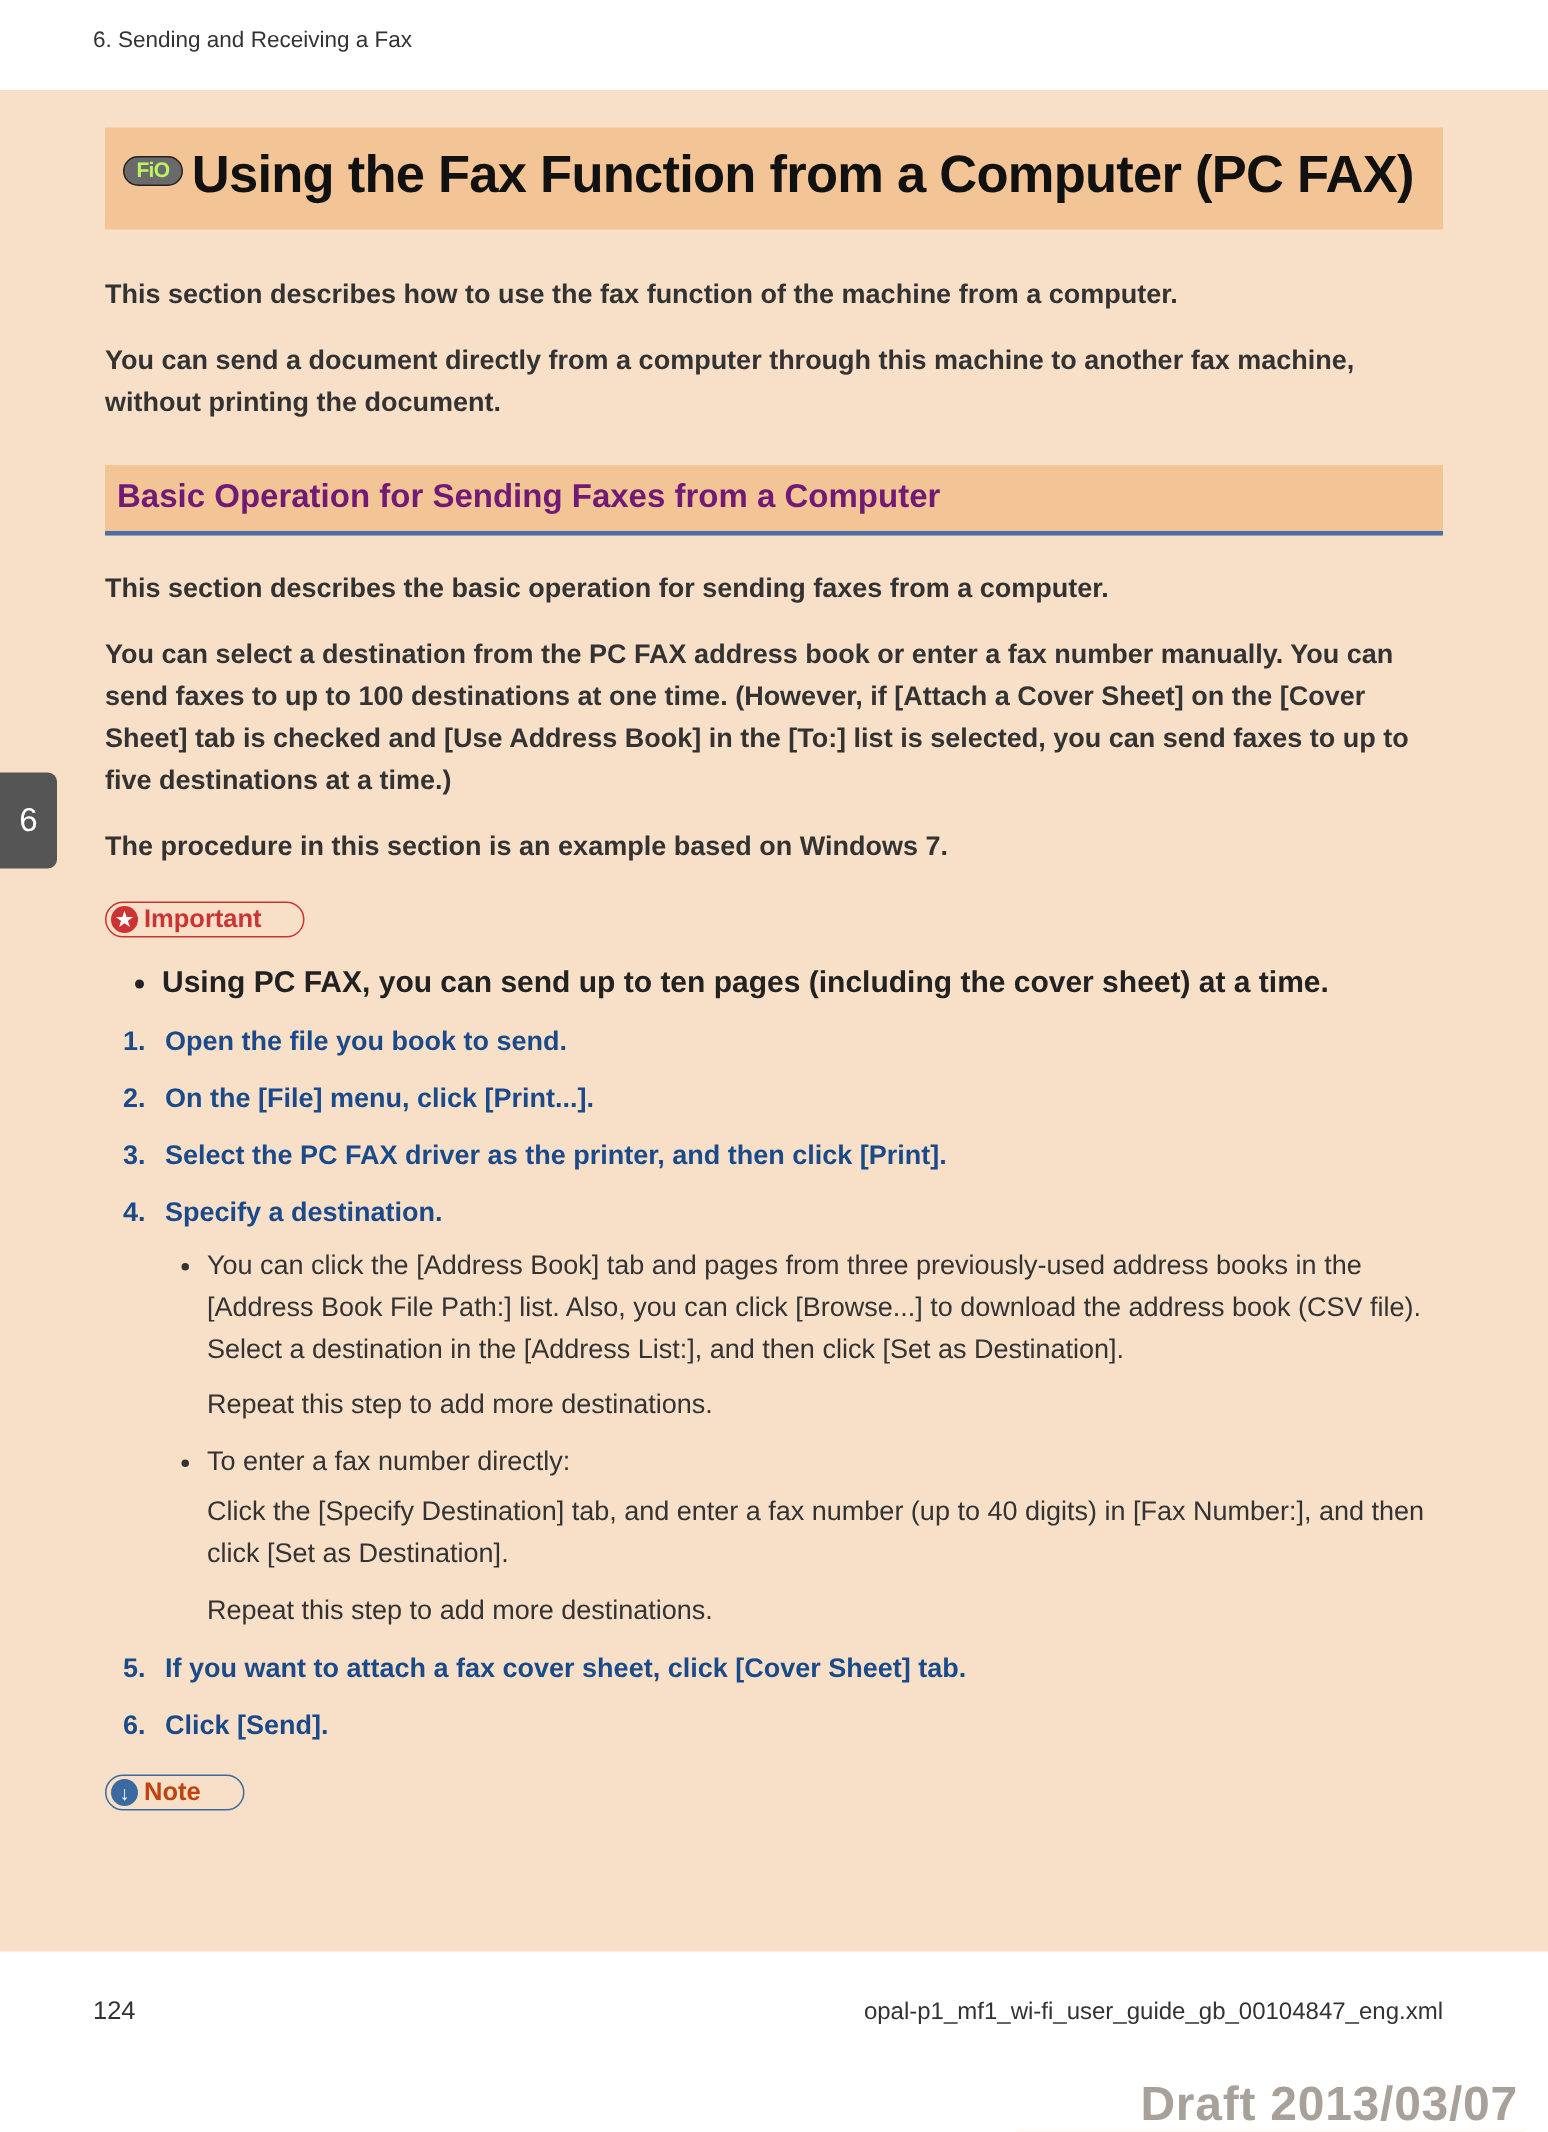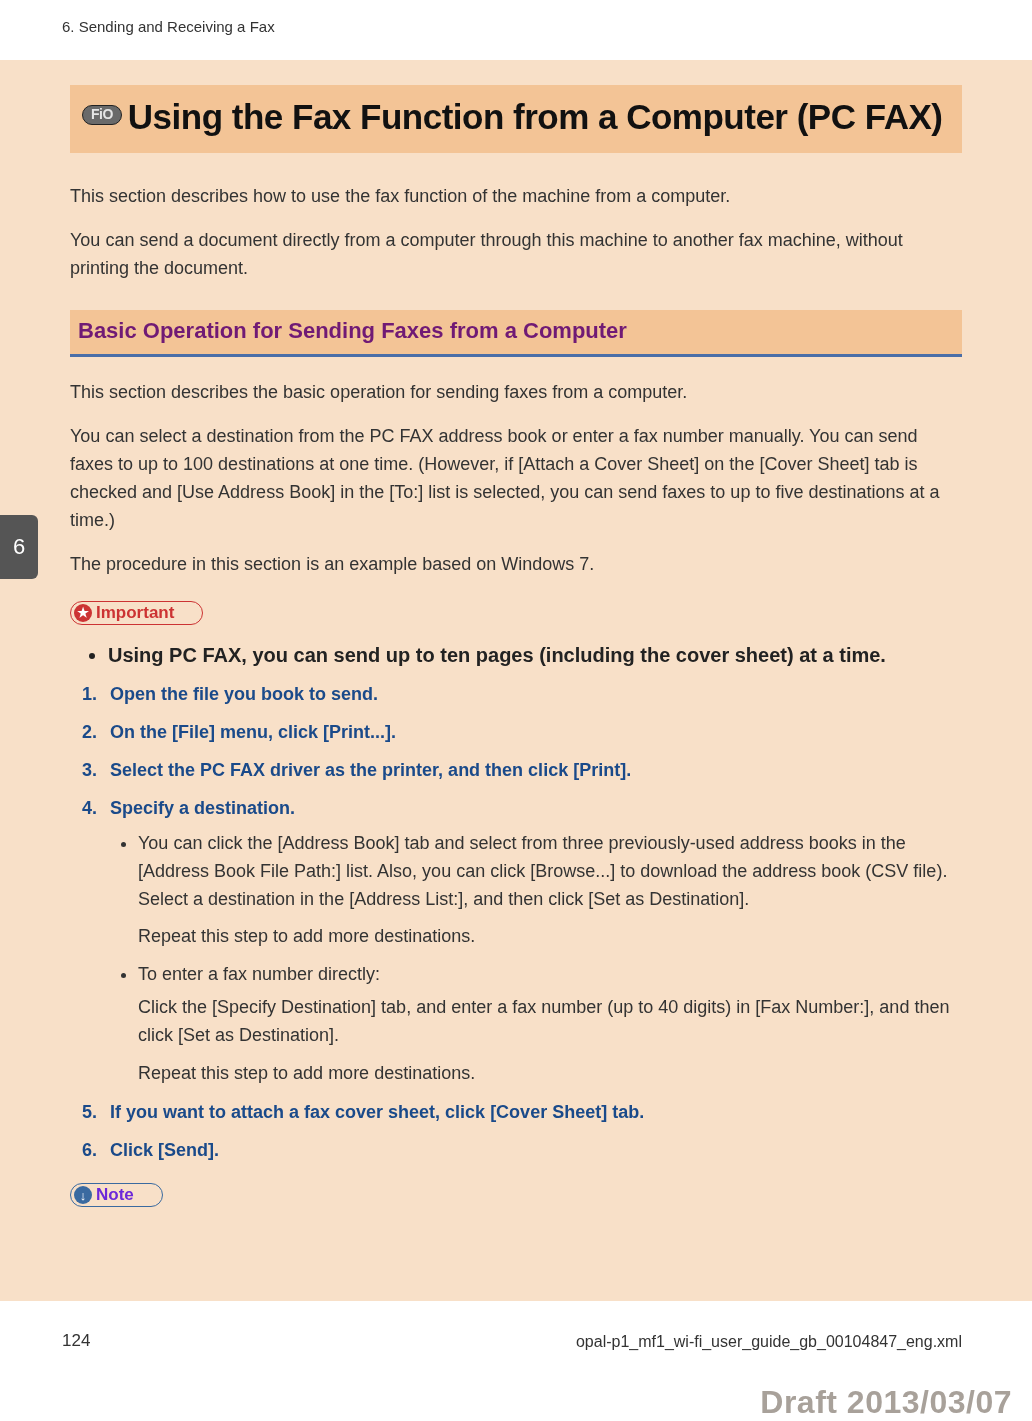--- a/index.html
+++ b/index.html
@@ -45,30 +45,30 @@
     .fio-badge {
       display: inline-block;
       border: 1.5px solid #222;
       border-radius: 12px;
       font-size: 14px;
       font-weight: bold;
       padding: 0px 8px 1px 8px;
       vertical-align: middle;
       margin-right: 6px;
       background: #6a6a6a;
-      color: #e5e5e5;
+      color: #bef264;
       position: relative;
       top: -5px;
     }
     .body-text {
       font-size: 18px;
       line-height: 1.55;
       color: #333;
       margin: 16px 0 14px 0;
-      font-weight: 400;
+      font-weight: 700;
     }
     .subheading {
       background: #f3c496;
       border-bottom: 3px solid #4a6ea8;
       font-size: 22px;
       font-weight: bold;
       padding: 8px 8px 10px 8px;
       margin-top: 28px;
       margin-bottom: 22px;
       color: #701a75;
@@ -97,21 +97,21 @@
     }
     .callout-label {
       color: #cc3333;
       font-weight: bold;
       font-size: 17px;
     }
     .callout.note {
       border-color: #3a6aa0;
     }
     .callout.note .callout-icon { background: #3a6aa0; }
-    .callout.note .callout-label { color: #6d28d9; }
+    .callout.note .callout-label { color: #c2410c; }
     ul.bullet {
       margin: 4px 0 10px 0;
       padding-left: 38px;
     }
     ul.bullet > li {
       font-size: 20px;
       line-height: 1.6;
       margin-bottom: 6px;
       color: #222;
     }
@@ -244,21 +244,21 @@
     </ul>
 
     <ol class="steps">
       <li>Open the file you book to send.</li>
       <li>On the [File] menu, click [Print...].</li>
       <li>Select the PC FAX driver as the printer, and then click [Print].</li>
       <li>
         <span>Specify a destination.</span>
         <ul class="sub">
           <li>
-            <div class="sub-para">You can click the [Address Book] tab and select from three previously-used address books in the [Address Book File Path:] list. Also, you can click [Browse...] to download the address book (CSV file). Select a destination in the [Address List:], and then click [Set as Destination].</div>
+            <div class="sub-para">You can click the [Address Book] tab and pages from three previously-used address books in the [Address Book File Path:] list. Also, you can click [Browse...] to download the address book (CSV file). Select a destination in the [Address List:], and then click [Set as Destination].</div>
             <div class="sub-para">Repeat this step to add more destinations.</div>
           </li>
           <li>
             <span>To enter a fax number directly:</span>
             <div class="sub-para">Click the [Specify Destination] tab, and enter a fax number (up to 40 digits) in [Fax Number:], and then click [Set as Destination].</div>
             <div class="sub-para">Repeat this step to add more destinations.</div>
           </li>
         </ul>
       </li>
       <li>If you want to attach a fax cover sheet, click [Cover Sheet] tab.</li>

